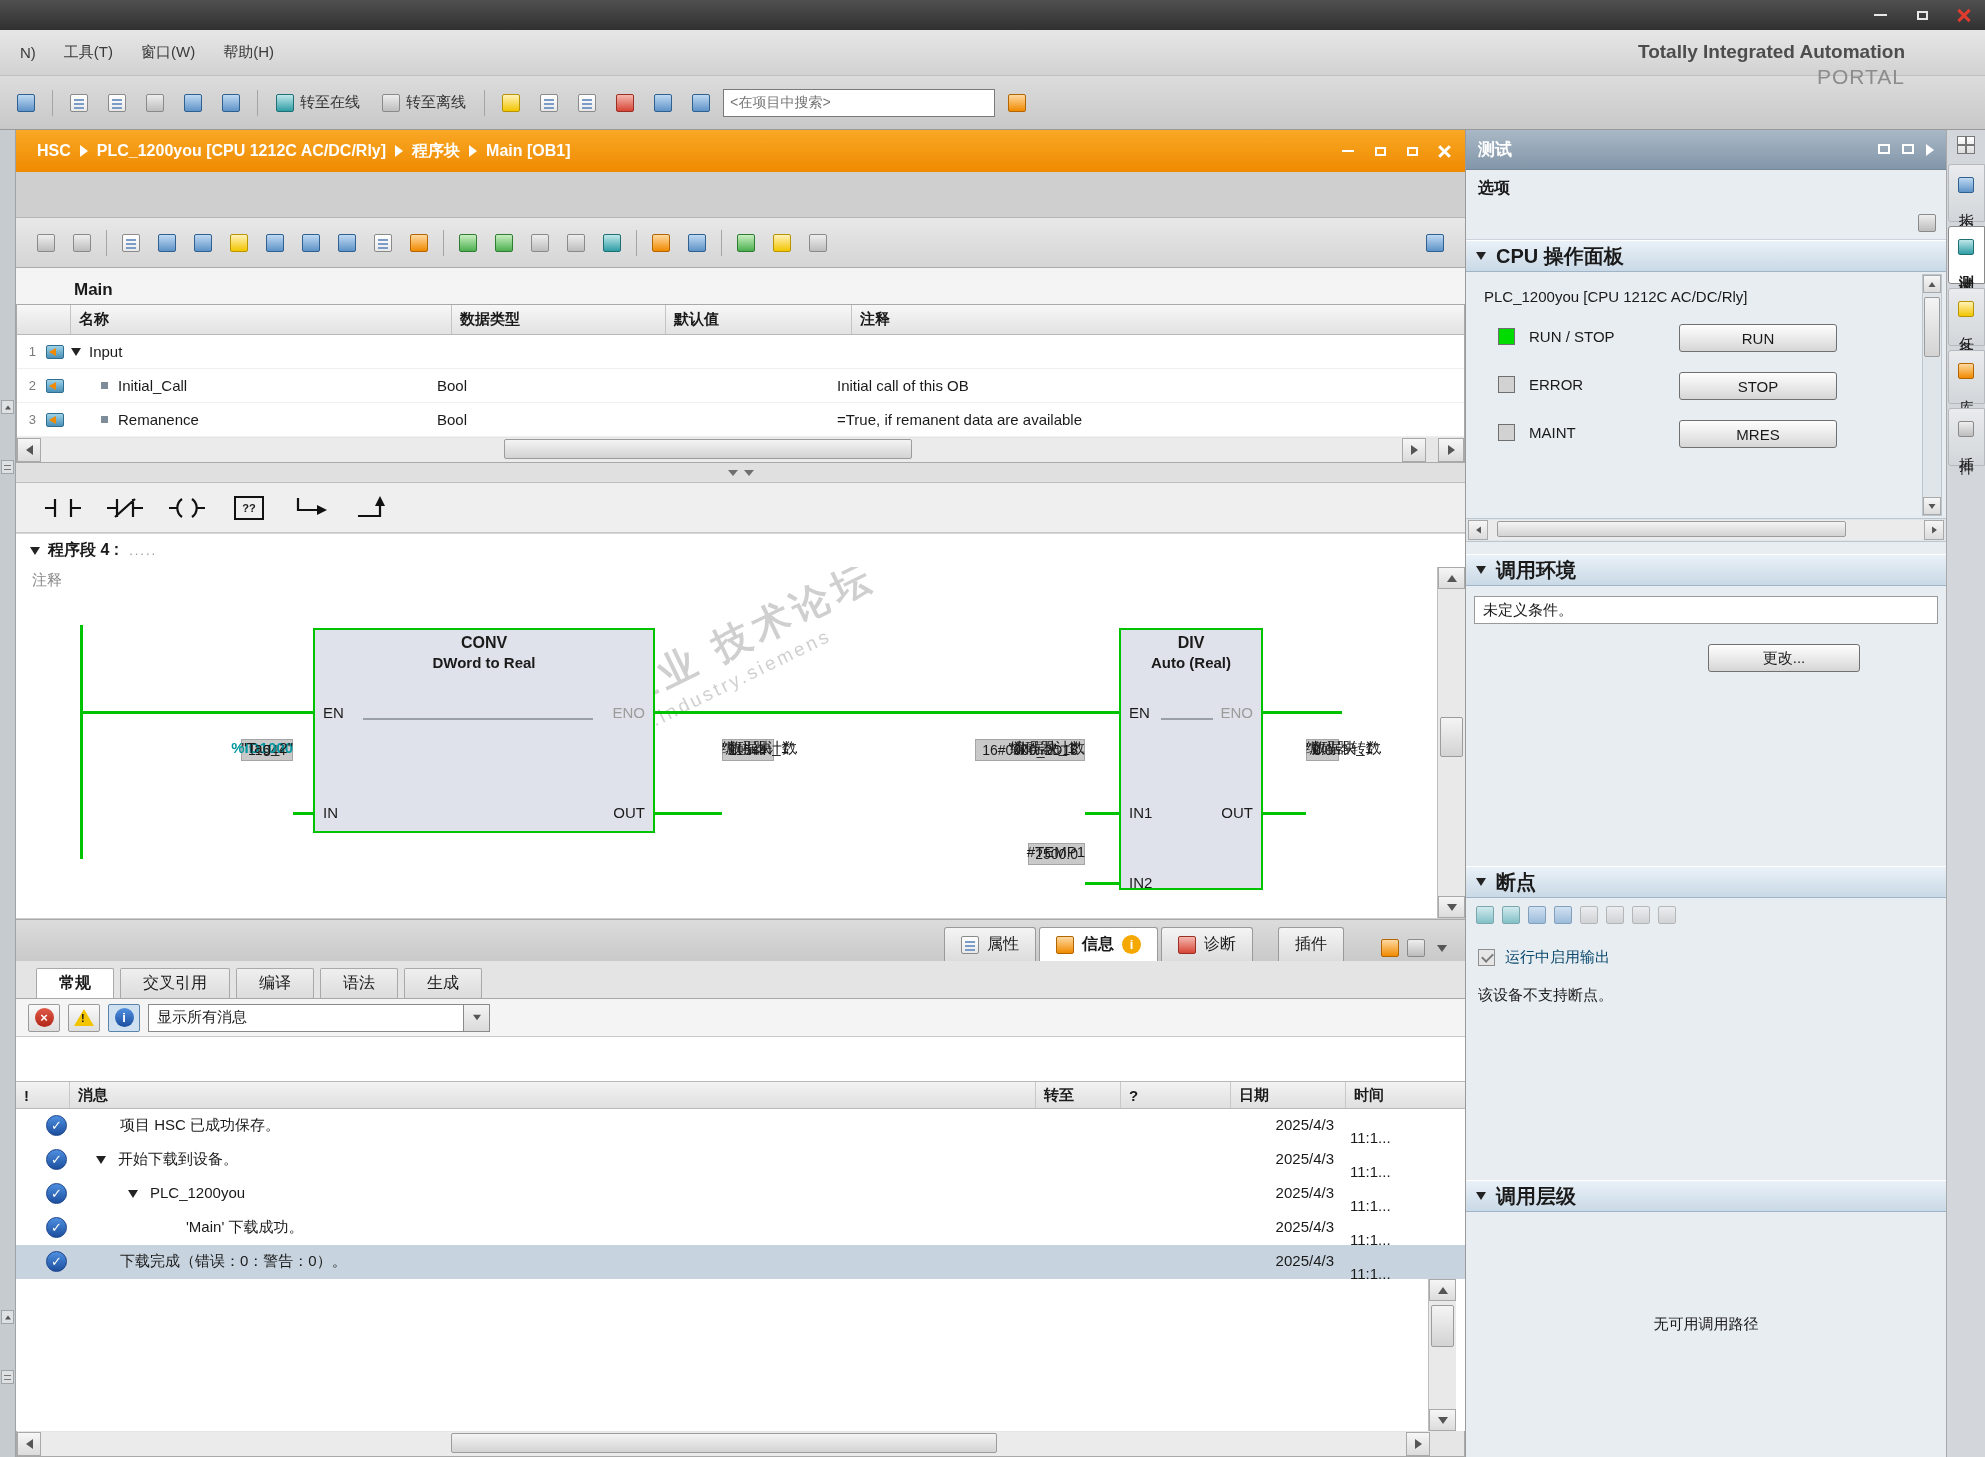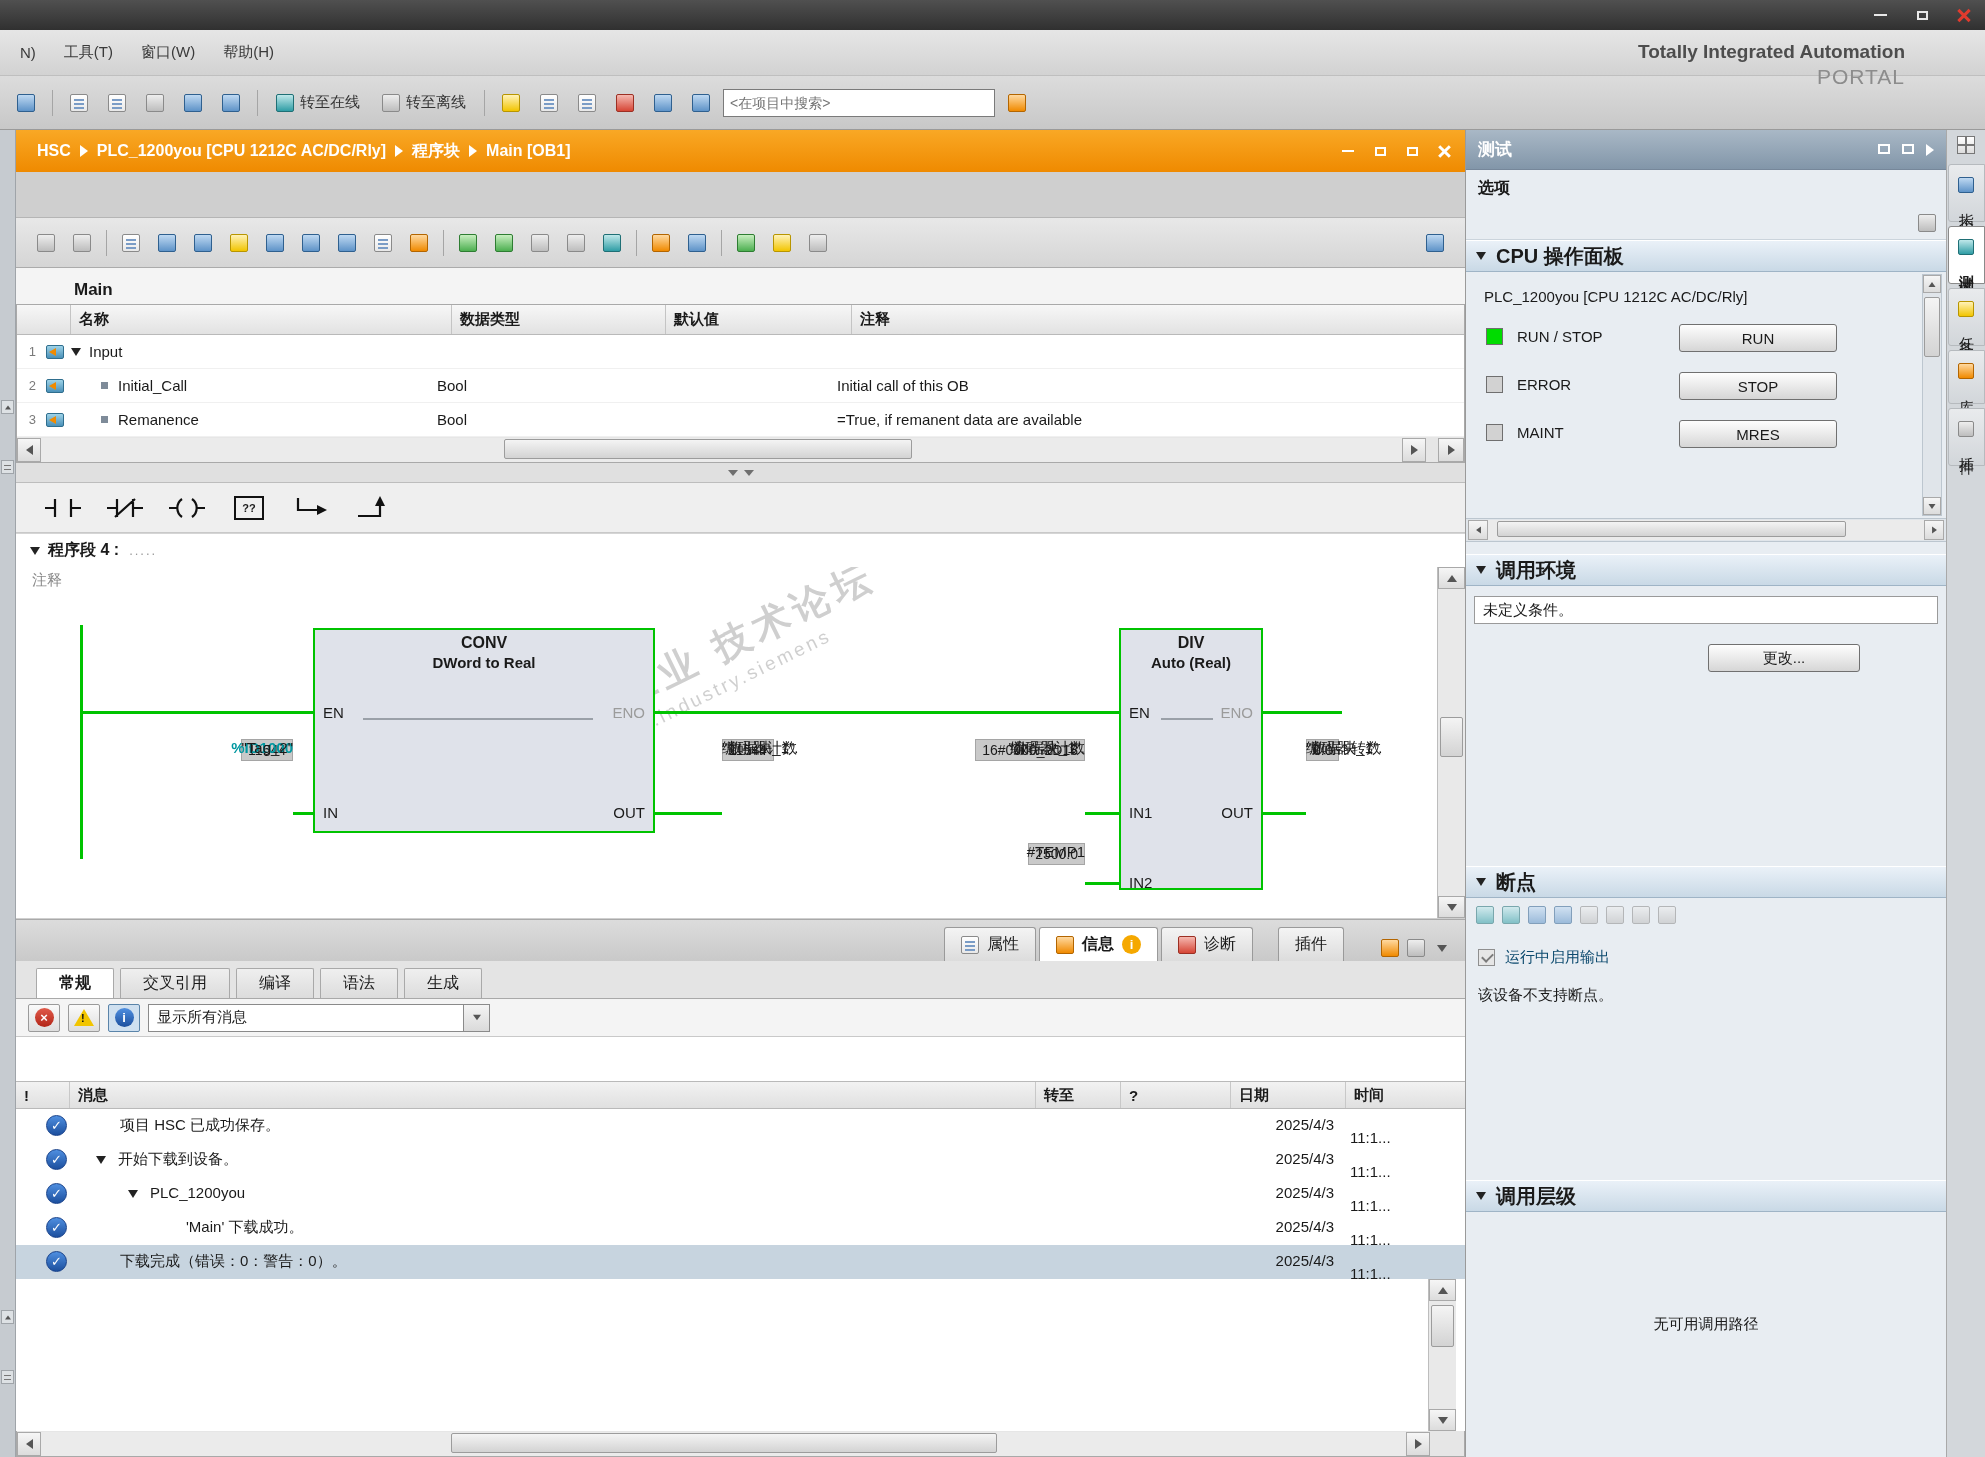--- a/index.html
+++ b/index.html
@@ -18,21 +18,21 @@
 .topchrome{position:relative;flex:0 0 auto}
 .menubar{height:46px;background:linear-gradient(#E6E6E6,#D2D2D2);display:flex;align-items:center;padding-left:6px;border-bottom:1px solid #BFBFBF}
 .menu-item{padding:6px 14px;color:#3a3a3a}
 .brand{position:absolute;top:10px;right:80px;text-align:right;line-height:1.25;pointer-events:none}
 .brand .b1{font-size:19px;font-weight:bold;color:#4D4D4D}
 .brand .b2{font-size:21px;color:#8C8C8C;letter-spacing:1px}
 .toolbar{height:54px;background:linear-gradient(#DCDCDC,#C8C8C8);display:flex;align-items:center;gap:6px;padding:0 10px;border-bottom:1px solid #9A9A9A}
 .tbi{width:32px;height:32px;display:flex;align-items:center;justify-content:center;border:1px solid rgba(0,0,0,0);border-radius:2px}
 .tsep{width:1px;height:26px;background:#A5A5A5;margin:0 4px}
 .tbtxt{display:flex;align-items:center;gap:6px;padding:4px 8px;color:#333}
-.search{width:272px;height:28px;border:1px solid #7A7A7A;background:#fff;padding:0 6px;font-size:14px;color:#0f172a;font-family:Liberation Sans, sans-serif}
+.search{width:272px;height:28px;border:1px solid #7A7A7A;background:#fff;padding:0 6px;font-size:14px;color:#0f172a;font-family:Liberation Mono, monospace}
 .ig{width:18px;height:18px;border:1px solid #8A8A8A;background:linear-gradient(#FDFDFD,#D0D0D0);border-radius:2px}
 .ig.b{background:linear-gradient(#BFD9F2,#5E93C8);border-color:#2F608F}
 .ig.o{background:linear-gradient(#FFD9A0,#F08A00);border-color:#B36500}
 .ig.g{background:linear-gradient(#C8EFC0,#4CAF50);border-color:#2E7D32}
 .ig.t{background:linear-gradient(#BFE8EA,#2F9DA5);border-color:#1F6F75}
 .ig.r{background:linear-gradient(#F5B8B0,#D64535);border-color:#9C2F23}
 .ig.y{background:linear-gradient(#FFF2B8,#F2C500);border-color:#B89500}
 .ig.gy{background:linear-gradient(#EEE,#BDBDBD)}
 .ig.doc{background:linear-gradient(#FFF,#E8E8E8);position:relative}
 .ig.doc::after{content:"";position:absolute;left:3px;right:3px;top:4px;height:2px;background:#7A9CC6;box-shadow:0 4px 0 #7A9CC6,0 8px 0 #7A9CC6}
@@ -160,21 +160,21 @@
 .rphead{height:40px;background:linear-gradient(#A9B8C6,#8296A9);display:flex;align-items:center;padding:0 12px;color:#fff;font-weight:bold;font-size:17px;border-bottom:1px solid #76879A}
 .rph-ic{margin-left:auto;display:flex;gap:12px}
 .rph-ic .box{width:12px;height:10px;border:2px solid #fff}
 .rph-ic .arr{width:0;height:0;border-left:8px solid #fff;border-top:6px solid transparent;border-bottom:6px solid transparent}
 .rpoptions{height:36px;display:flex;align-items:center;padding:0 12px;font-weight:bold;font-size:16px}
 .rpotools{height:34px;display:flex;align-items:center;justify-content:flex-end;padding:0 10px;border-bottom:1px solid #CBD4DC}
 .sechead{height:32px;background:linear-gradient(#EAF1F8,#C9D9E6);border-top:1px solid #FFF;border-bottom:1px solid #9FB4C6;display:flex;align-items:center;padding:0 10px;font-weight:bold;font-size:20px}
 .chev{width:0;height:0;border-top:8px solid #222;border-left:5px solid transparent;border-right:5px solid transparent;margin-right:10px}
 .cpucontent{height:246px;position:relative;background:#E8EDF2}
 .devname{position:absolute;left:18px;top:16px;font-size:15px}
-.cpurow{position:absolute;left:20px;display:flex;align-items:center}
+.cpurow{position:absolute;left:32px;display:flex;align-items:center}
 .led{width:17px;height:17px;border:1px solid #6F6F6F;margin-right:14px}
 .led.on{background:#00DC00}.led.off{background:#D2D2D2}
 .pbtn{width:158px;height:28px;border:1px solid #707070;border-radius:3px;background:linear-gradient(#FEFEFE,#D6D6D6);display:flex;align-items:center;justify-content:center;font-size:15px;position:absolute}
 .rp-vscroll{position:absolute;right:4px;top:2px;bottom:2px;width:20px;background:#E0E5EA;border:1px solid #BCC6CF}
 .cpuhscroll{height:24px;display:flex;align-items:center;background:#E0E5EA;border-top:1px solid #BCC6CF;border-bottom:1px solid #BCC6CF;position:relative}
 .envcontent{height:280px;position:relative;background:#E8EDF2}
 .condbox{position:absolute;left:8px;right:8px;top:10px;height:28px;background:#fff;border:1px solid #9A9A9A;display:flex;align-items:center;padding-left:8px}
 .chgbtn{top:58px;right:86px}
 .bpcontent{height:282px;position:relative;background:#E8EDF2}
 .bpicons{position:absolute;left:10px;top:8px;display:flex;gap:8px;opacity:.55}

